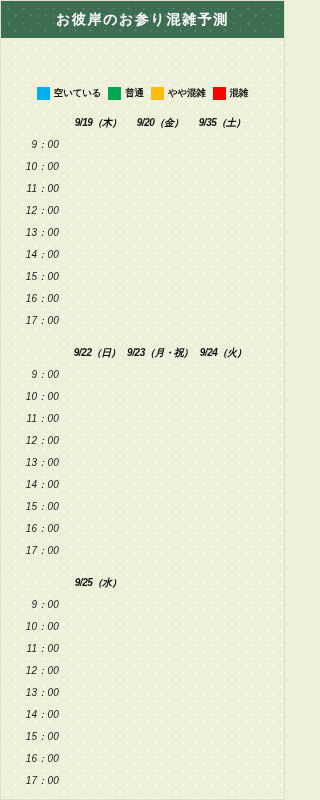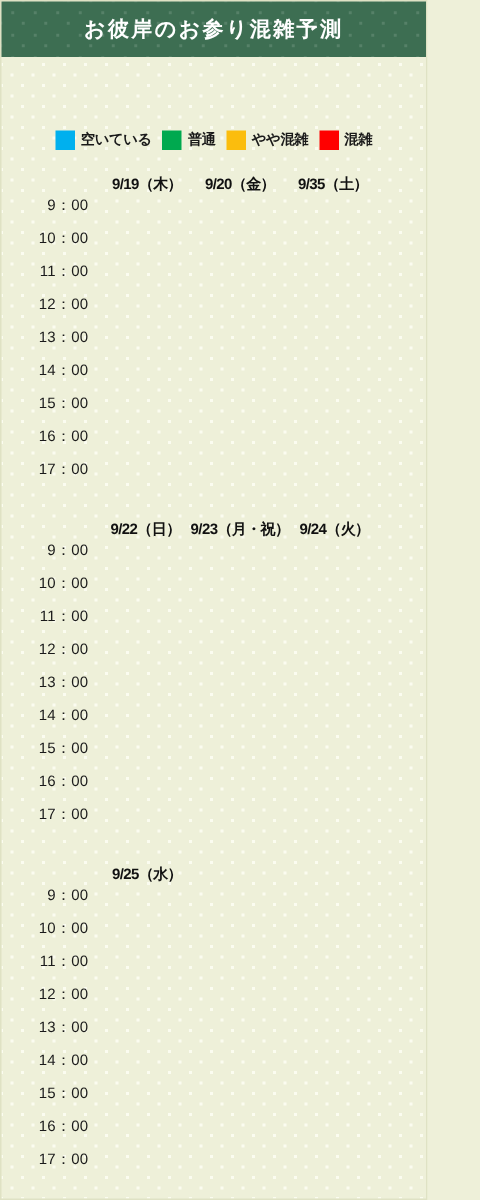--- a/index.html
+++ b/index.html
@@ -82,20 +82,21 @@
     letter-spacing: -.2px;
   }
 
   
   .tables {
     flex: 1 1 auto;
     padding: 4px 0 0 0;
   }
   .table-block {
     margin-bottom: 14px;
+    font-style: italic;
   }
 
   .thead {
     display: flex;
     height: 18px;
     align-items: flex-end;
     padding-left: 66px;
     padding-right: 31px;
   }
   .th {
@@ -103,21 +104,21 @@
     text-align: center;
     font-size: 10px;
     font-weight: bold;
     color: #111111;
     letter-spacing: -.4px;
     white-space: nowrap;
   }
 
   .trow {
     display: flex;
-    align-items: flex-start;
+    align-items: flex-end;
     height: 22px;
   }
   .time-label {
     flex: 0 0 66px;
     padding-right: 8px;
     box-sizing: border-box;
     text-align: right;
     font-size: 10px;
     color: #1a1a1a;
     display: flex;

